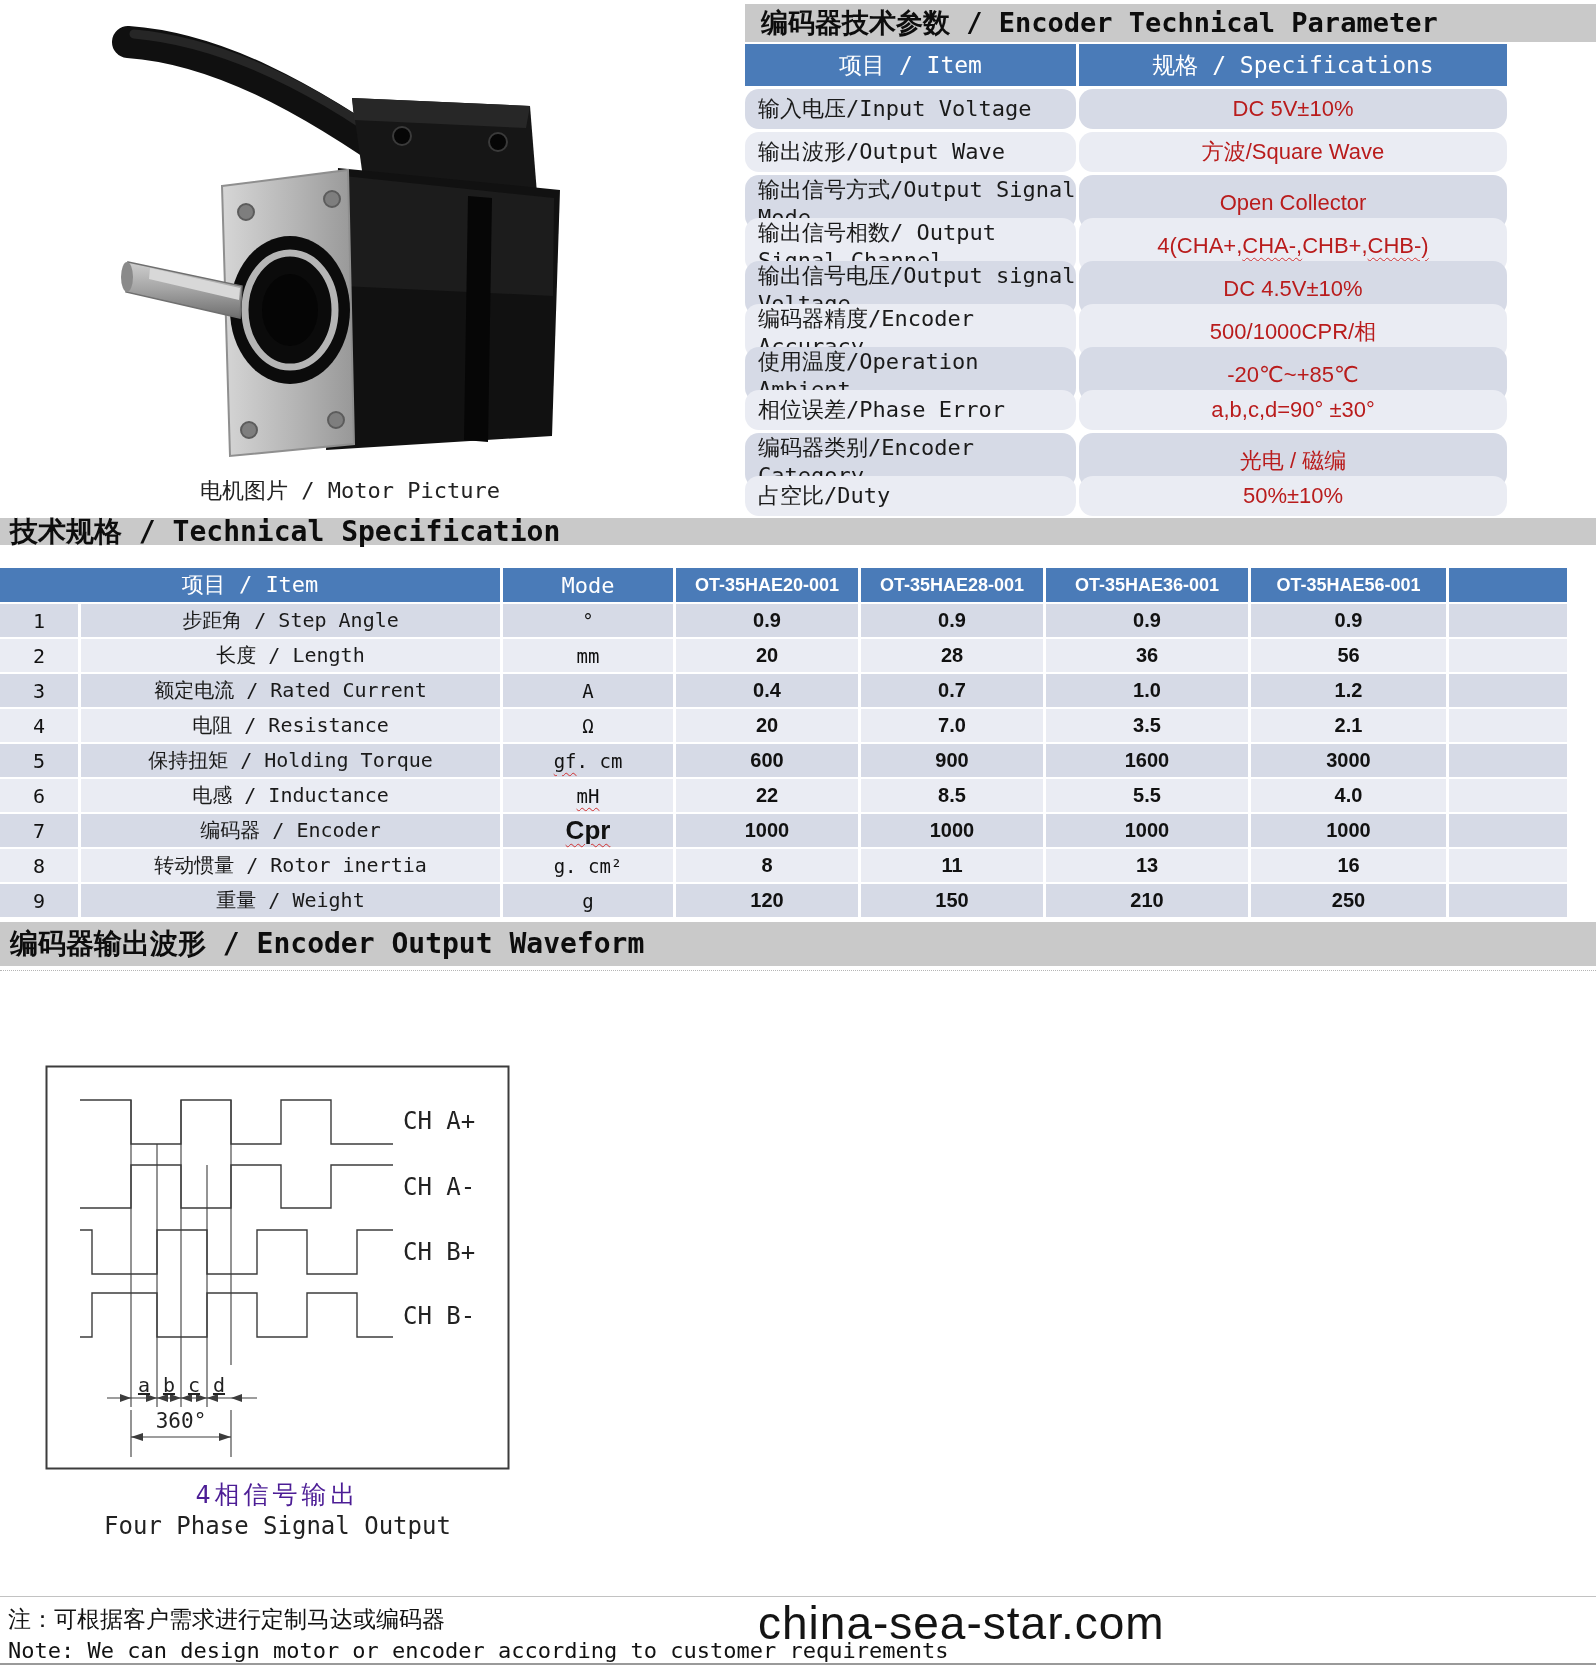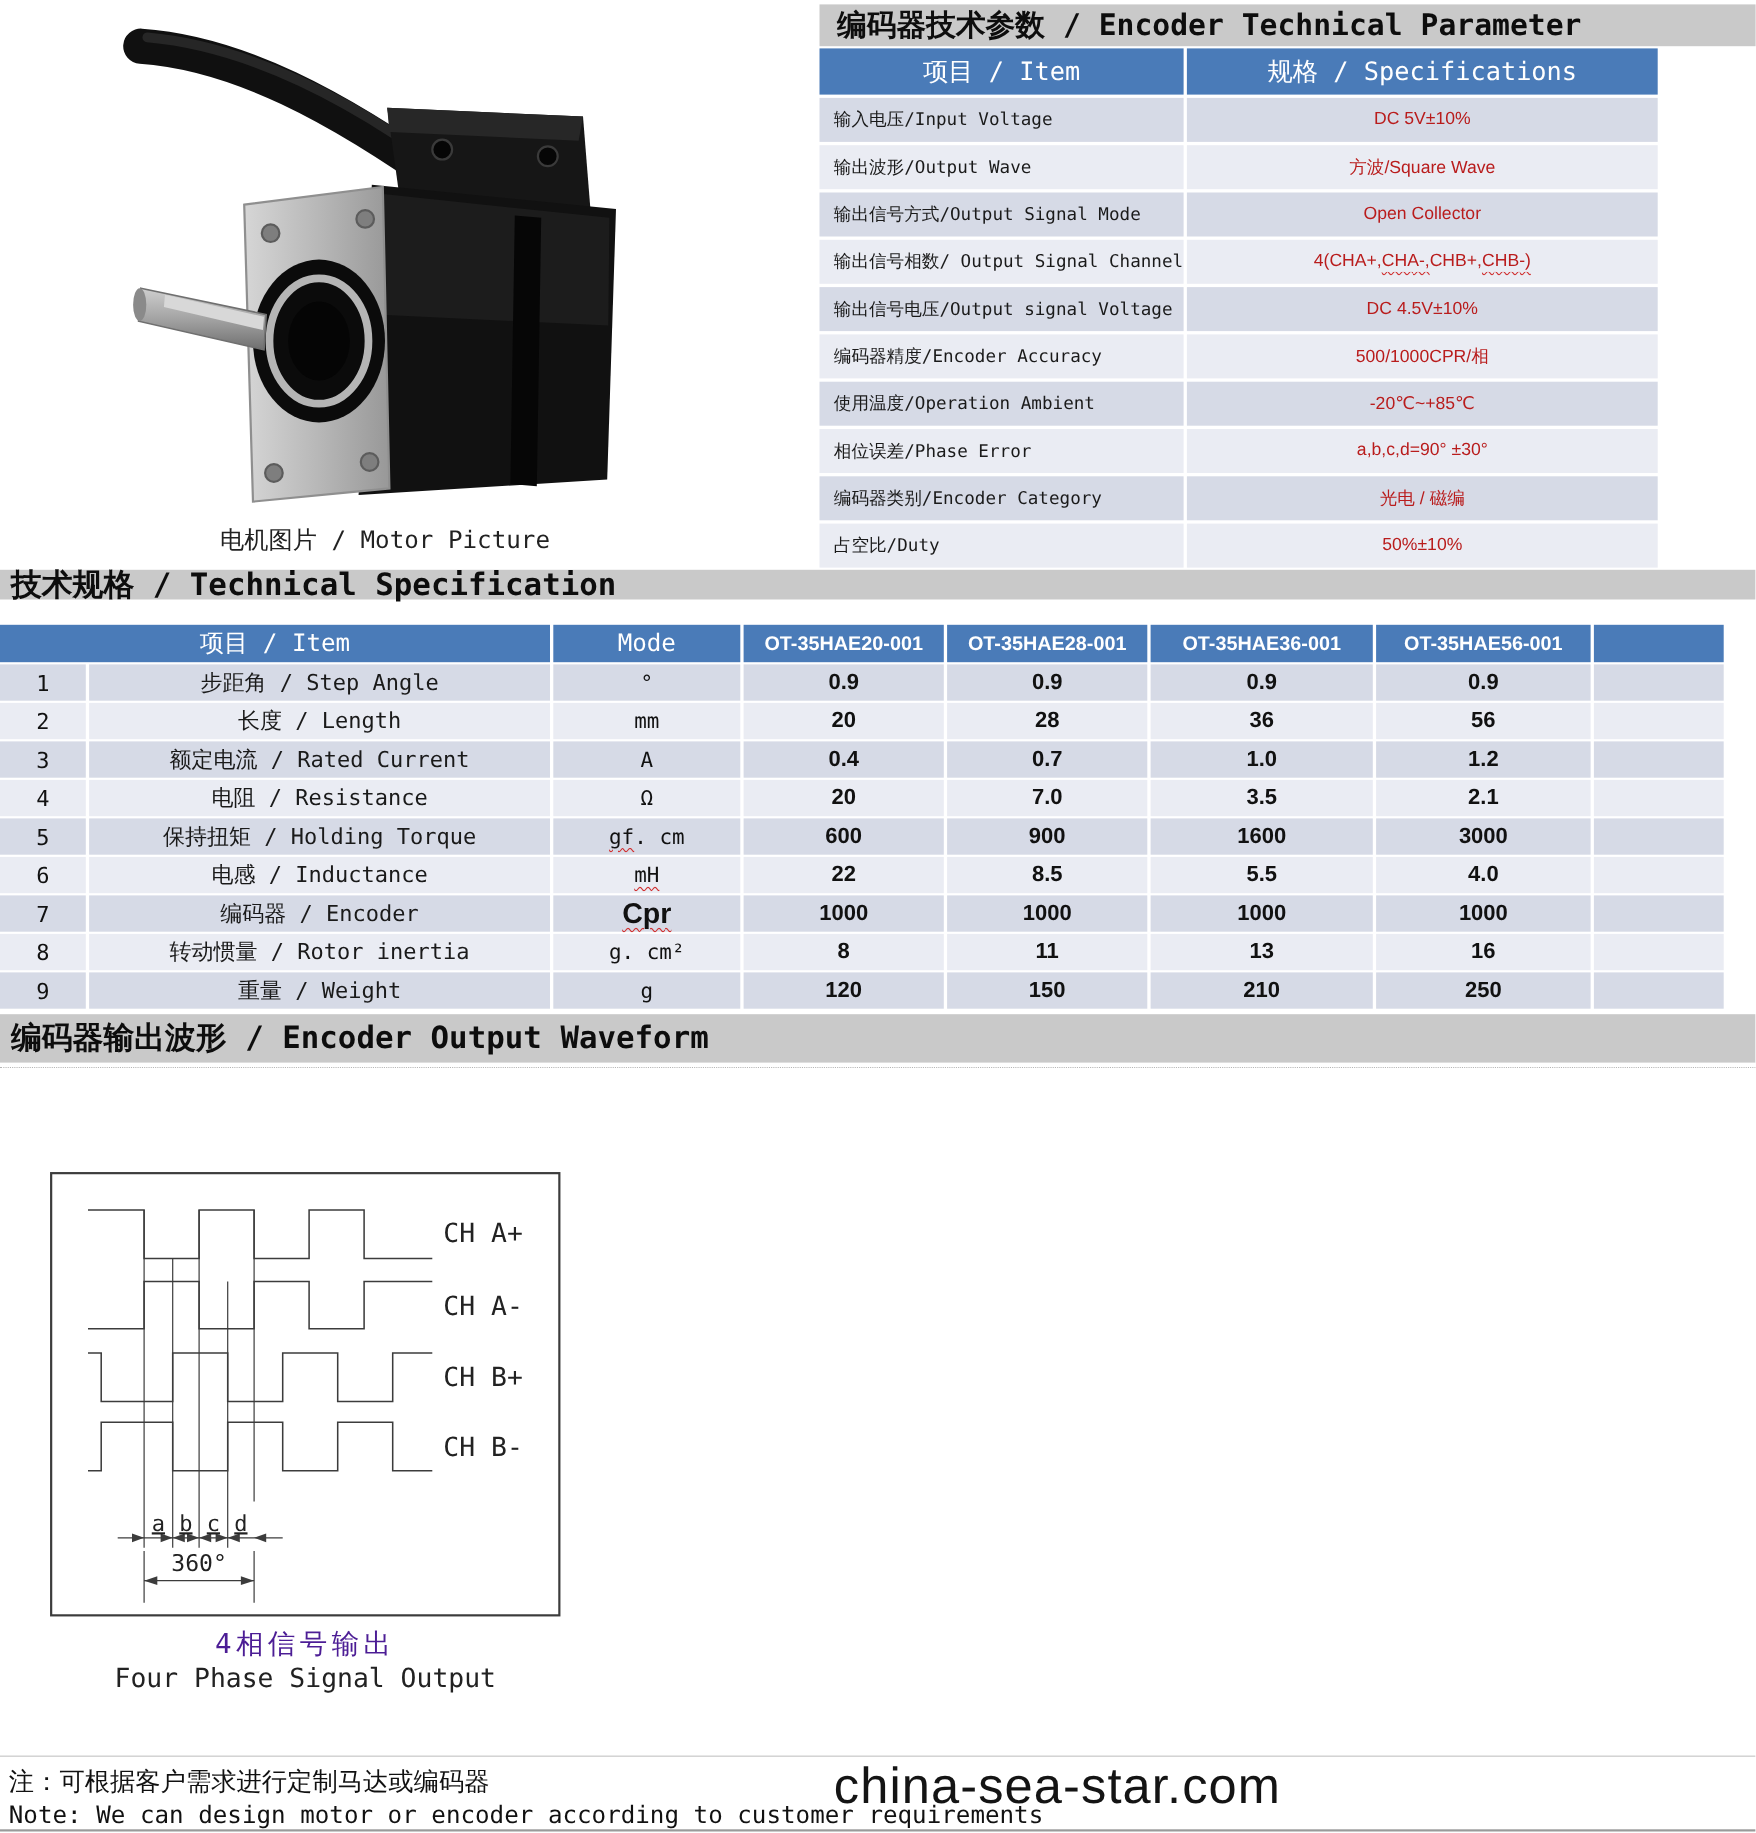--- a/index.html
+++ b/index.html
@@ -18,21 +18,21 @@
   #enc-title{left:745px;top:4px;width:967px;height:38px;font-size:27px;padding-left:16px;box-sizing:border-box;}
   #spec-title{left:0;top:518px;width:1596px;height:27px;font-size:28px;padding-left:10px;box-sizing:border-box;}
   #wave-title{left:0;top:922px;width:1596px;height:44px;font-size:28px;padding-left:10px;box-sizing:border-box;}
   .dotline{left:0;top:970px;width:1596px;border-top:1px dotted #b5b5b5;height:0;}
   
   #enc-table{left:745px;top:44px;width:762px;}
   .t-row,.enc-head{display:grid;grid-template-columns:331px 428px;column-gap:3px;margin-bottom:3px;}
   .enc-head{height:42px;}
   .t-row{height:40px;}
   .hcell{background:#4a7bb8;color:#fff;display:flex;align-items:center;justify-content:center;font-size:23px;}
-  .cell{display:flex;align-items:center;justify-content:center;font-size:16px;}
+  .cell{display:flex;align-items:center;justify-content:center;font-size:22px;border-radius:14px;}
   .c-item{justify-content:flex-start;padding-left:13px;box-sizing:border-box;color:#1a1a1a;}
   .c-spec{font-family:"Liberation Sans","DejaVu Sans",sans-serif;color:#b91c1c;}
   .shade-a .cell{background:#d6dae6;}
   .shade-b .cell{background:#eaecf3;}
   
   #spec-table{left:0;top:568px;width:1570px;}
   .s-head,.s-row{display:grid;grid-template-columns:78px 419px 170px 182px 182px 202px 195px 118px;column-gap:3px;margin-bottom:2px;}
   .s-head{height:34px;}
   .s-row{height:33px;}
   .shcell{background:#4a7bb8;color:#fff;display:flex;align-items:center;justify-content:center;font-size:22px;}

